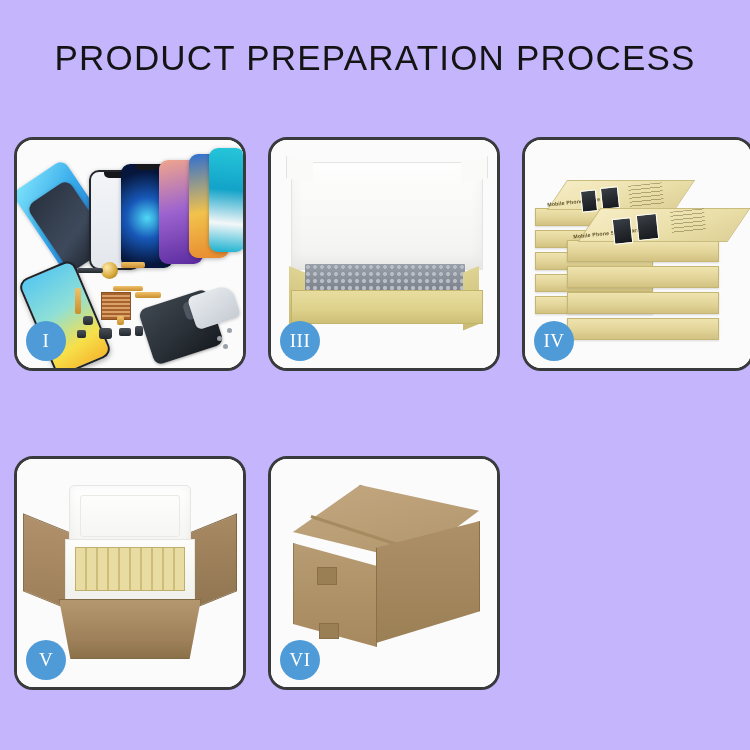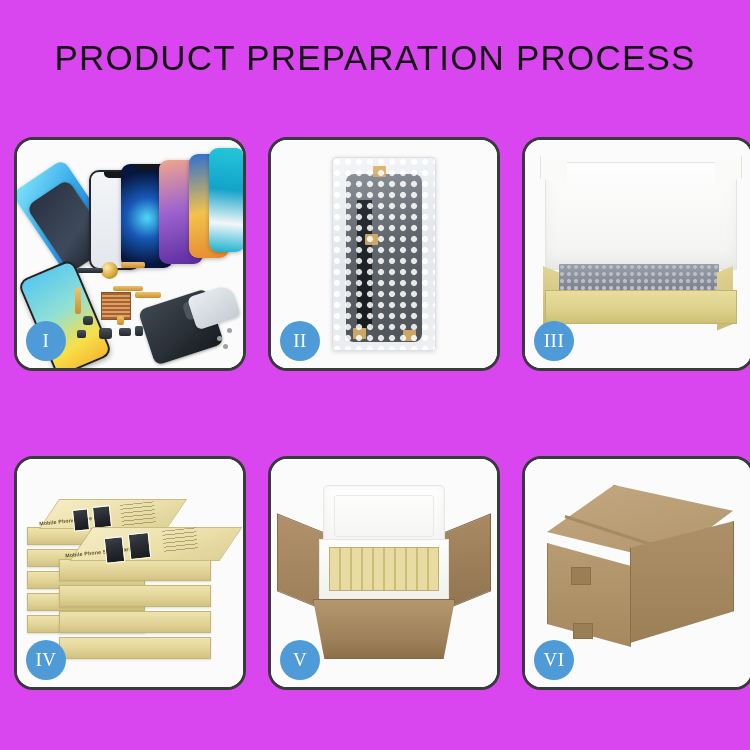--- a/index.html
+++ b/index.html
@@ -2,21 +2,21 @@
 <html><head>
 <meta charset="utf-8">
 <style>
   * { box-sizing: border-box; margin: 0; padding: 0; }
   html, body {
     width: 750px; height: 750px;
     background: #ffffff;
     font-family: "Liberation Sans", sans-serif;
     overflow: hidden;
   }
-  .page { position: relative; width: 750px; height: 750px; background: #d946ef; }
+  .page { position: relative; width: 750px; height: 750px; background: #c4b5fd; }
 
   
   .header { padding-top: 40px; text-align: center; }
   .title {
     font-family: "Liberation Sans", sans-serif;
     font-size: 35px;
     font-weight: 400;
     letter-spacing: 1.2px;
     color: #141414;
     line-height: 1.05;
@@ -398,34 +398,20 @@
         <div class="flex" style="left:100px;top:176px;width:7px;height:9px;"></div>
         <div class="bar" style="left:102px;top:188px;width:12px;height:8px;border-radius:2px;"></div>
         <div class="scr" style="left:200px;top:196px;"></div>
         <div class="scr" style="left:210px;top:188px;"></div>
         <div class="scr" style="left:206px;top:204px;"></div>
         <div class="tool"></div>
       </div>
       <div class="badge">I</div>
     </div>
 
-    <div class="panel">
-      <div class="stage">
-        <div class="bubblepack">
-          <div class="bp-inner"></div>
-          <div class="bp-strip"></div>
-          <div class="bp-tape" style="left:40px;top:8px;"></div>
-          <div class="bp-tape" style="left:32px;top:76px;"></div>
-          <div class="bp-tape" style="left:20px;top:170px;"></div>
-          <div class="bp-tape" style="left:70px;top:172px;"></div>
-          <div class="bp-overlay"></div>
-        </div>
-      </div>
-      <div class="badge">II</div>
-    </div>
 
     <div class="panel">
       <div class="stage">
         <div class="tray-lid"></div>
         <div class="tray-bubbles"></div>
         <div class="tray-left"></div>
         <div class="tray-right"></div>
         <div class="tray-front"></div>
       </div>
       <div class="badge">III</div>

